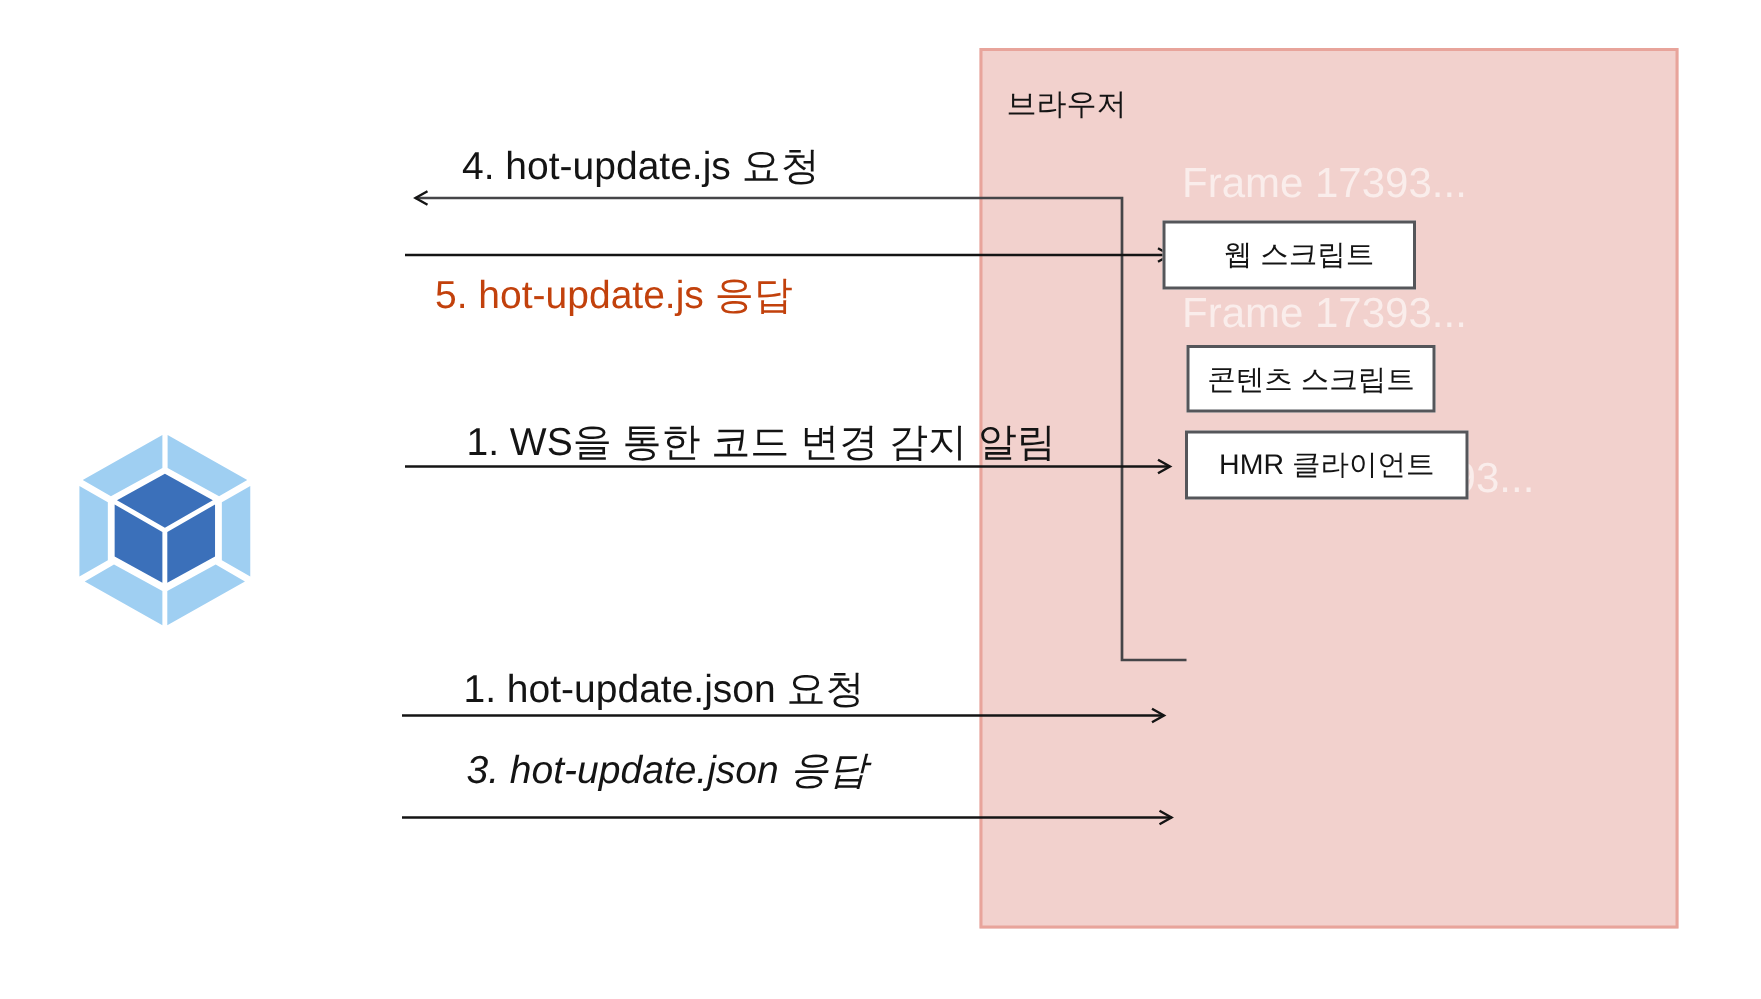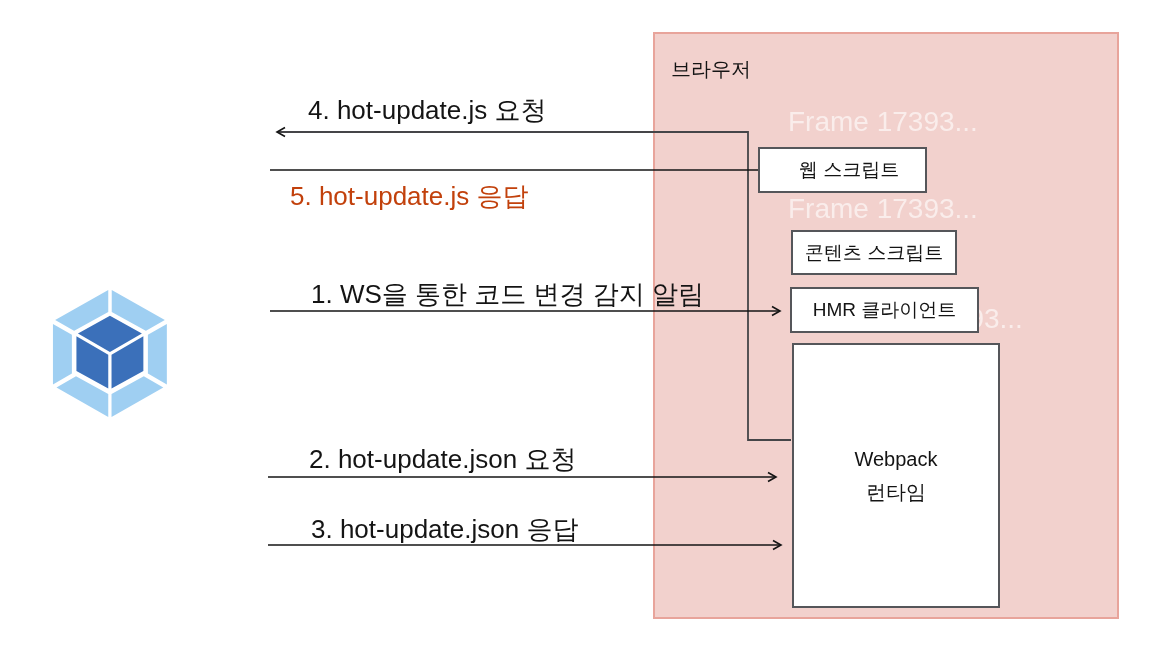--- a/index.html
+++ b/index.html
@@ -45,21 +45,21 @@
     border: 2px solid #55565a;
     display: flex;
     align-items: center;
     justify-content: center;
     font-size: 19px;
     color: #141414;
     text-align: center;
     z-index: 4;
     box-sizing: border-box;
   }
-  .node-web-script   { left: 758px; top: 147px; width: 169px; height: 46px; padding-left: 13px; }
+  .node-web-script   { left: 775px; top: 147px; width: 169px; height: 46px; padding-left: 13px; }
   .node-content-script { left: 791px; top: 230px; width: 166px; height: 45px; }
   .node-hmr-client   { left: 790px; top: 287px; width: 189px; height: 46px; }
   .node-webpack-runtime {
     left: 792px; top: 343px; width: 208px; height: 265px;
     flex-direction: column;
     font-size: 20px;
     line-height: 1.65;
   }
   
   .arrows-svg {
@@ -75,21 +75,21 @@
     font-size: 26px;
     line-height: 1.2;
     color: #141414;
     white-space: nowrap;
     z-index: 3;
   }
   .flow-label-4 { left: 308px; top: 95px; }
   .flow-label-5 { left: 290px; top: 181px; color: #c2410c; }
   .flow-label-1 { left: 311px; top: 279px; text-align: center; }
   .flow-label-2 { left: 309px; top: 444px; }
-  .flow-label-3 { left: 311px; top: 514px; }
+  .flow-label-3 { left: 311px; top: 498px; font-style: italic; }
   
   .webpack-logo {
     position: absolute;
     left: 45px; top: 280px;
     width: 130px; height: 147px;
     z-index: 2;
   }
 </style>
 </head>
 <body>
@@ -125,30 +125,26 @@
     <line x1="270" y1="311" x2="780" y2="311" stroke="#141414" stroke-width="1.6" marker-end="url(#ah-right)"></line>
 
     <line x1="268" y1="477" x2="776" y2="477" stroke="#141414" stroke-width="1.6" marker-end="url(#ah-right)"></line>
 
     <line x1="268" y1="545" x2="781" y2="545" stroke="#141414" stroke-width="1.6" marker-end="url(#ah-right)"></line>
   </svg>
 
   <div class="flow-label flow-label-4">4. hot-update.js 요청</div>
   <div class="flow-label flow-label-5">5. hot-update.js 응답</div>
   <div class="flow-label flow-label-1">1. WS을 통한 코드 변경 감지 알림</div>
-  <div class="flow-label flow-label-2">2. hot-update.json 요청</div>
+  <div class="flow-label flow-label-2">1. hot-update.json 요청</div>
   <div class="flow-label flow-label-3">3. hot-update.json 응답</div>
 
   <div class="node node-web-script">
     <span>웹 스크립트</span>
   </div>
   <div class="node node-content-script">
     <span>콘텐츠 스크립트</span>
   </div>
   <div class="node node-hmr-client">
     <span>HMR 클라이언트</span>
   </div>
-  <div class="node node-webpack-runtime">
-    <span>Webpack</span>
-    <span>런타임</span>
-  </div>
 
 </div>
 
 </body></html>

